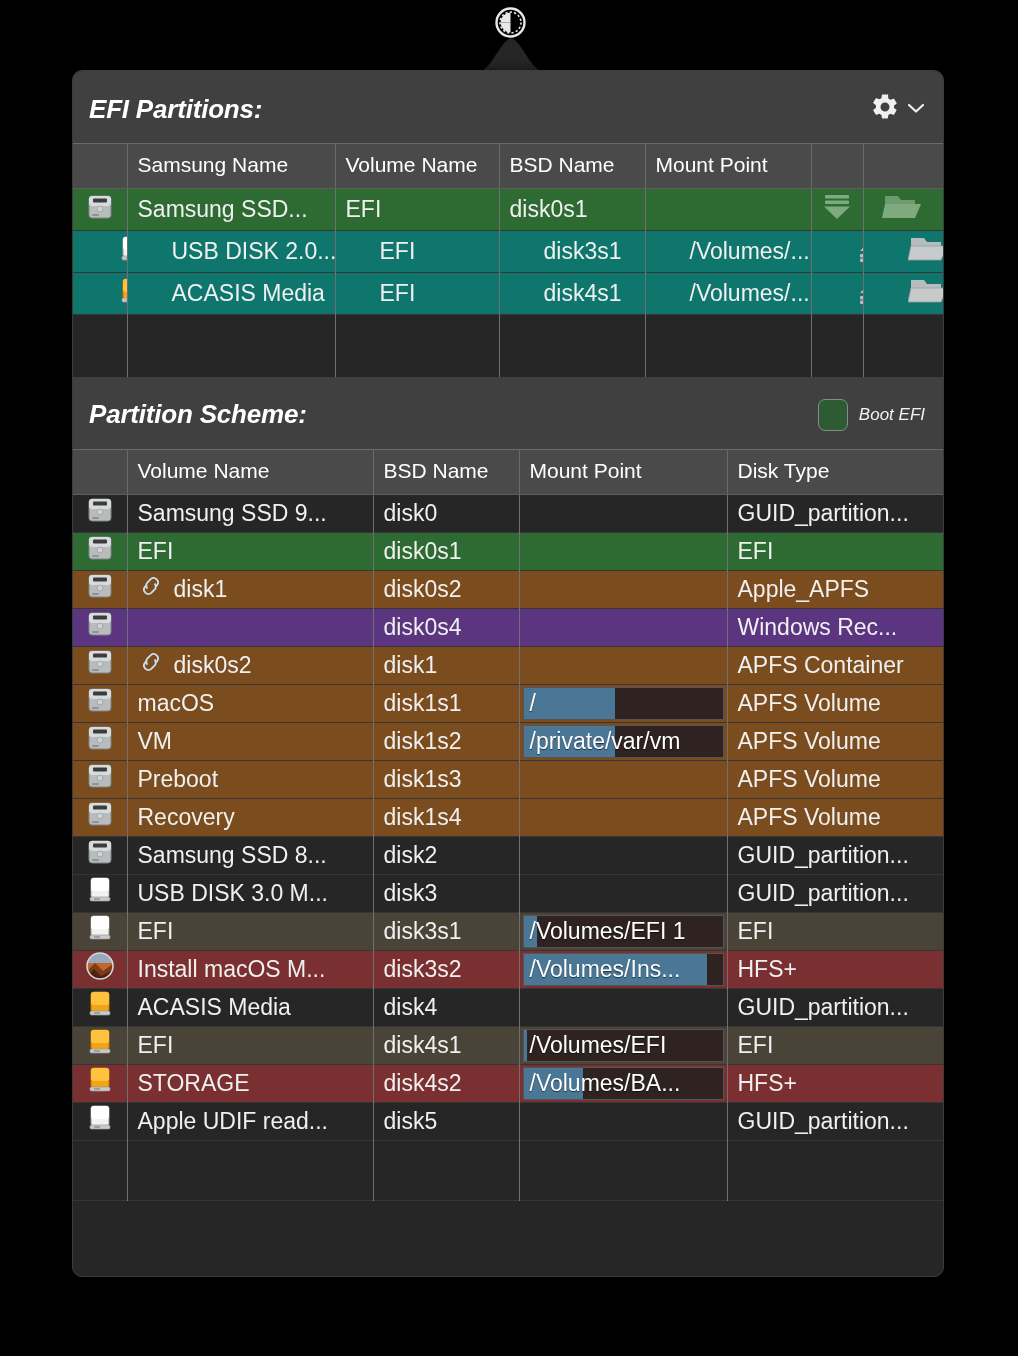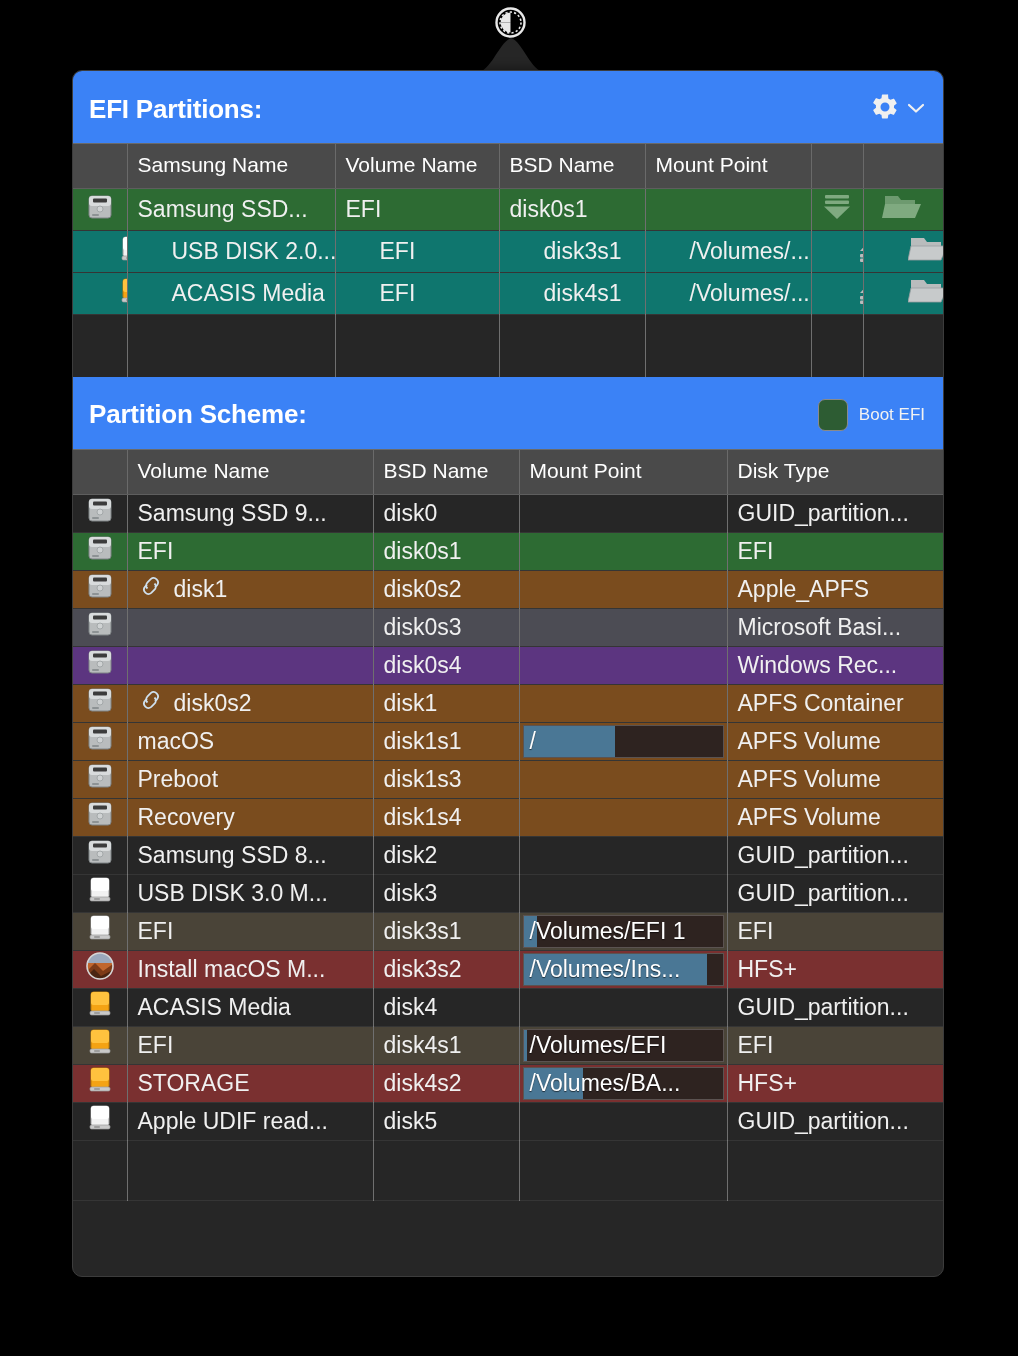--- a/index.html
+++ b/index.html
@@ -31,22 +31,23 @@
     border-radius: 10px;
     border: 1px solid #3c3c3c;
     overflow: hidden;
     box-shadow: 0 3px 14px rgba(0,0,0,0.8);
   }
 
   .section-head {
     height: 72px;
     display: flex; align-items: center;
     padding: 4px 18px 0 16px;
-    background: #3b82f6;
+    background: #404040;
     position: relative;
+    font-style: italic;
   }
   .section-title {
     font-size: 26px; font-weight: bold; color: #ffffff;
     letter-spacing: -0.2px;
   }
   .head-right { margin-left: auto; display: flex; align-items: center; }
   .gear-btn { display: flex; align-items: center; gap: 7px; cursor: default; }
 
   .boot-legend { display: flex; align-items: center; gap: 11px; }
   .boot-swatch {
@@ -338,33 +339,20 @@
           <path d="M16.5 8.5 a4.4 4.4 0 0 1 0 6.2 l-3.2 3.2 a4.4 4.4 0 0 1 -6.2 -6.2 l2 -2"></path>
         </g>
       </svg></span>
               <span>disk1</span>
             </span>
           </td>
           <td>disk0s2</td>
           <td></td>
           <td>Apple_APFS</td>
         </tr>
-        <tr class="bg-grey">
-          <td class="ico-col"><svg width="30" height="28" viewBox="0 0 30 28">
-        <rect x="4" y="3" width="22" height="22" rx="3" fill="#b9bcbd" stroke="#7f8486" stroke-width="1"></rect>
-        <rect x="4" y="3" width="22" height="10" rx="3" fill="#d8dbdc"></rect>
-        <rect x="8" y="5.5" width="14" height="4" rx="1" fill="#3c3c3c"></rect>
-        <circle cx="15" cy="16" r="3" fill="#cfd2d3" stroke="#9aa0a1" stroke-width="0.8"></circle>
-        <rect x="7" y="21" width="7" height="2" rx="1" fill="#8d9294"></rect>
-      </svg></td>
-          <td><span></span></td>
-          <td>disk0s3</td>
-          <td></td>
-          <td>Microsoft Basi...</td>
-        </tr>
         <tr class="bg-purple">
           <td class="ico-col"><svg width="30" height="28" viewBox="0 0 30 28">
         <rect x="4" y="3" width="22" height="22" rx="3" fill="#b9bcbd" stroke="#7f8486" stroke-width="1"></rect>
         <rect x="4" y="3" width="22" height="10" rx="3" fill="#d8dbdc"></rect>
         <rect x="8" y="5.5" width="14" height="4" rx="1" fill="#3c3c3c"></rect>
         <circle cx="15" cy="16" r="3" fill="#cfd2d3" stroke="#9aa0a1" stroke-width="0.8"></circle>
         <rect x="7" y="21" width="7" height="2" rx="1" fill="#8d9294"></rect>
       </svg></td>
           <td><span></span></td>
           <td>disk0s4</td>
@@ -401,20 +389,38 @@
         <rect x="8" y="5.5" width="14" height="4" rx="1" fill="#3c3c3c"></rect>
         <circle cx="15" cy="16" r="3" fill="#cfd2d3" stroke="#9aa0a1" stroke-width="0.8"></circle>
         <rect x="7" y="21" width="7" height="2" rx="1" fill="#8d9294"></rect>
       </svg></td>
           <td><span>macOS</span></td>
           <td>disk1s1</td>
           <td class="mp-cell">
          <div class="mp-inner">
            <div class="mp-fill" style="width:46%"></div>
            <div class="mp-text">/</div>
+         </div>
+          </td>
+          <td>APFS Volume</td>
+        </tr>
+        <tr class="bg-brown">
+          <td class="ico-col"><svg width="30" height="28" viewBox="0 0 30 28">
+        <rect x="4" y="3" width="22" height="22" rx="3" fill="#b9bcbd" stroke="#7f8486" stroke-width="1"></rect>
+        <rect x="4" y="3" width="22" height="10" rx="3" fill="#d8dbdc"></rect>
+        <rect x="8" y="5.5" width="14" height="4" rx="1" fill="#3c3c3c"></rect>
+        <circle cx="15" cy="16" r="3" fill="#cfd2d3" stroke="#9aa0a1" stroke-width="0.8"></circle>
+        <rect x="7" y="21" width="7" height="2" rx="1" fill="#8d9294"></rect>
+      </svg></td>
+          <td><span>VM</span></td>
+          <td>disk1s2</td>
+          <td class="mp-cell">
+         <div class="mp-inner">
+           <div class="mp-fill" style="width:46%"></div>
+           <div class="mp-text">/private/var/vm</div>
          </div>
           </td>
           <td>APFS Volume</td>
         </tr>
         <tr class="bg-brown">
           <td class="ico-col"><svg width="30" height="28" viewBox="0 0 30 28">
         <rect x="4" y="3" width="22" height="22" rx="3" fill="#b9bcbd" stroke="#7f8486" stroke-width="1"></rect>
         <rect x="4" y="3" width="22" height="10" rx="3" fill="#d8dbdc"></rect>
         <rect x="8" y="5.5" width="14" height="4" rx="1" fill="#3c3c3c"></rect>
         <circle cx="15" cy="16" r="3" fill="#cfd2d3" stroke="#9aa0a1" stroke-width="0.8"></circle>

